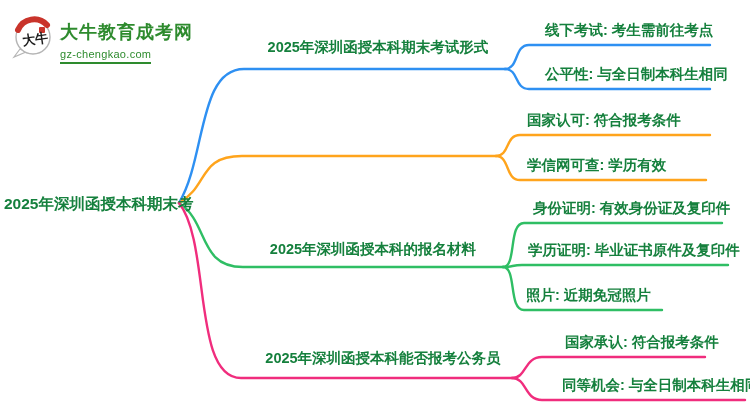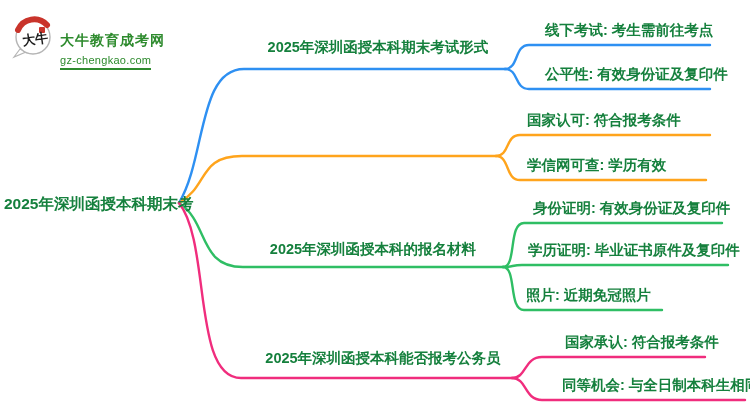--- a/index.html
+++ b/index.html
@@ -22,21 +22,21 @@
   .b1l2{left:545px;top:65px;}
   .b2l1{left:527px;top:111px;}
   .b2l2{left:527px;top:156px;}
   .b3l1{left:533px;top:199px;}
   .b3l2{left:528px;top:241px;}
   .b3l3{left:526px;top:286px;}
   .b4l1{left:565px;top:333px;}
   .b4l2{left:562px;top:376px;}
   .logo{position:absolute;left:8px;top:12px;display:flex;align-items:flex-start;gap:4px;cursor:pointer;}
   .logo-icon{width:48px;height:48px;}
-  .logo-title{font-size:14px;font-weight:800;letter-spacing:1px;margin-top:20px;text-align:center;}
+  .logo-title{font-size:18px;font-weight:800;letter-spacing:1px;margin-top:8px;text-align:center;}
   .logo-url{font-size:11px;font-weight:400;border-bottom:2px solid;display:inline-block;padding-bottom:2px;margin-top:1px;letter-spacing:.3px;}
 </style>
 </head>
 <body>
 
 <div class="stage">
 
   <svg class="links" width="750" height="410" viewBox="0 0 750 410" fill="none" stroke-width="2.4" stroke-linecap="round" stroke-linejoin="round">
 
     <path d="M179,203 C206,158 198,69 244,69 L505,69" stroke="#2E90F2"></path>
@@ -71,21 +71,21 @@
     </div>
   </div>
 
   <div class="lbl root-lbl">2025年深圳函授本科期末考</div>
 
   <div class="lbl bt b1t">2025年深圳函授本科期末考试形式</div>
   <div class="lbl bt b3t">2025年深圳函授本科的报名材料</div>
   <div class="lbl bt b4t">2025年深圳函授本科能否报考公务员</div>
 
   <div class="lbl b1l1">线下考试: 考生需前往考点</div>
-  <div class="lbl b1l2">公平性: 有效身份证及复印件</div>
+  <div class="lbl b1l2">公平性: 与全日制本科生相同</div>
 
   <div class="lbl b2l1">国家认可: 符合报考条件</div>
   <div class="lbl b2l2">学信网可查: 学历有效</div>
 
   <div class="lbl b3l1">身份证明: 有效身份证及复印件</div>
   <div class="lbl b3l2">学历证明: 毕业证书原件及复印件</div>
   <div class="lbl b3l3">照片: 近期免冠照片</div>
 
   <div class="lbl b4l1">国家承认: 符合报考条件</div>
   <div class="lbl b4l2">同等机会: 与全日制本科生相同</div>

